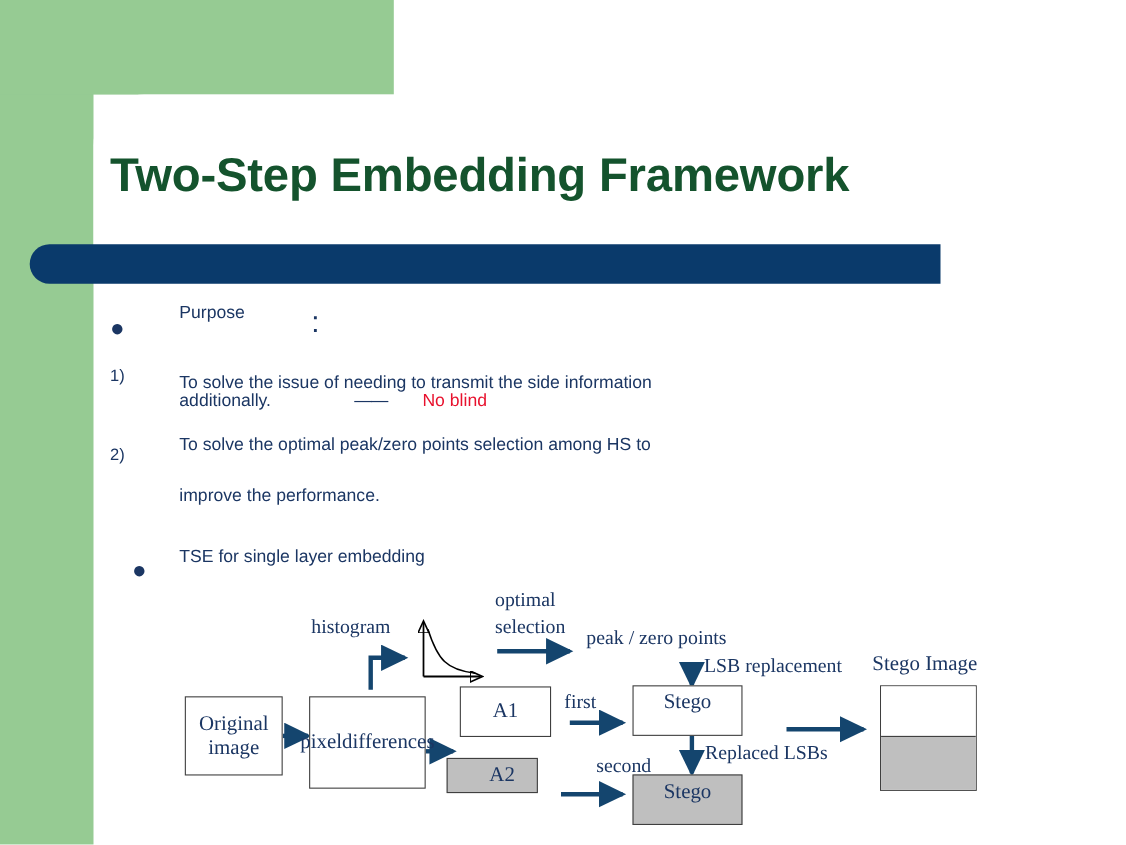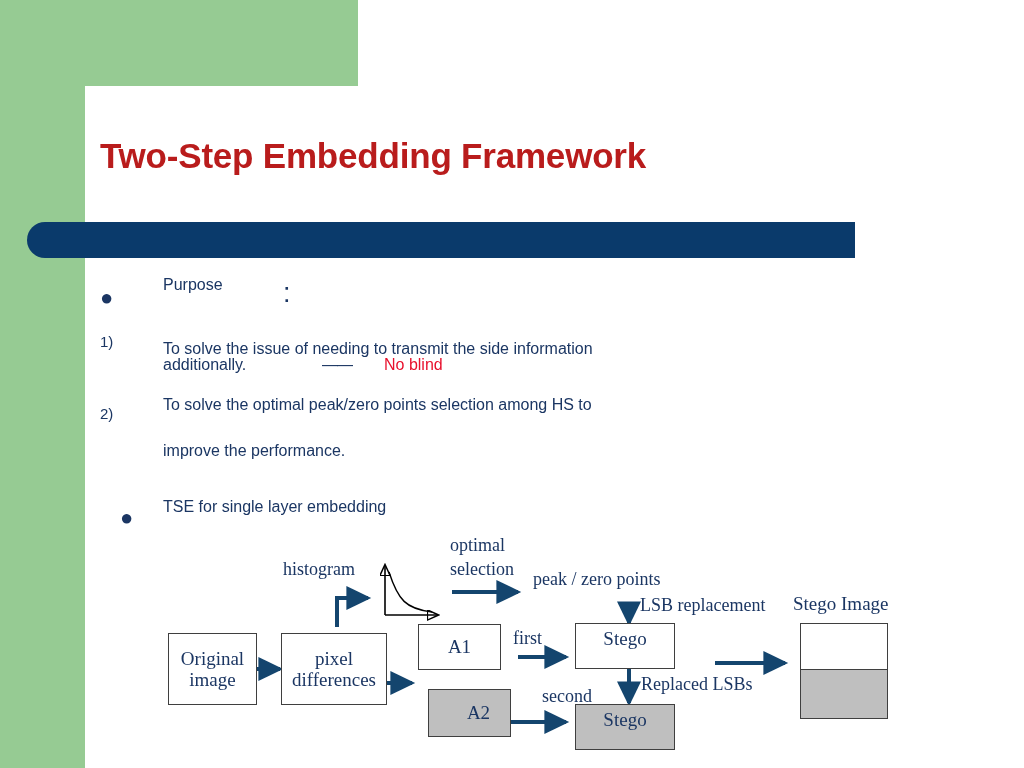--- a/index.html
+++ b/index.html
@@ -42,23 +42,23 @@
     width: 828px; height: 36px;
     background: #0a3a6b;
     border-top-left-radius: 18px;
     border-bottom-left-radius: 18px;
   }
 
   
   .slide-title {
     position: absolute;
     left: 100px; top: 136px;
-    font-size: 35px;
+    font-size: 43px;
     font-weight: bold;
-    color: #b91c1c;
+    color: #14532d;
     letter-spacing: -0.2px;
     white-space: nowrap;
   }
 
   
   .body-area {
     position: absolute;
     left: 0; top: 275px;
     width: 1024px;
   }
@@ -190,30 +190,30 @@
       <line x1="629" y1="669" x2="629" y2="703" stroke="#14456e" stroke-width="4" marker-end="url(#nav)"></line>
 
       <line x1="715" y1="663" x2="785" y2="663" stroke="#14456e" stroke-width="4" marker-end="url(#nav)"></line>
     </svg>
 
     <div class="dbox" style="left:168px; top:633px; width:89px; height:72px; flex-direction:column;">
       <span>Original</span>
       <span>image</span>
     </div>
 
-    <div class="dbox" style="left:281px; top:633px; width:106px; height:72px; flex-direction:column;">
+    <div class="dbox" style="left:281px; top:633px; width:106px; height:84px; flex-direction:row;">
       <span>pixel</span>
       <span>differences</span>
     </div>
 
     <div class="dbox" style="left:418px; top:624px; width:83px; height:46px;">
       <span>A1</span>
     </div>
 
-    <div class="dbox gray" style="left:428px; top:689px; width:83px; height:48px;padding-left:18px;">
+    <div class="dbox gray" style="left:406px; top:689px; width:83px; height:32px;padding-left:18px;">
       <span>A2</span>
     </div>
 
     <div class="dbox" style="left:575px; top:623px; width:100px; height:46px; align-items:flex-start; padding-top:4px;">
       <span>Stego</span>
     </div>
 
     <div class="dbox gray" style="left:575px; top:704px; width:100px; height:46px; align-items:flex-start; padding-top:4px;">
       <span>Stego</span>
     </div>

